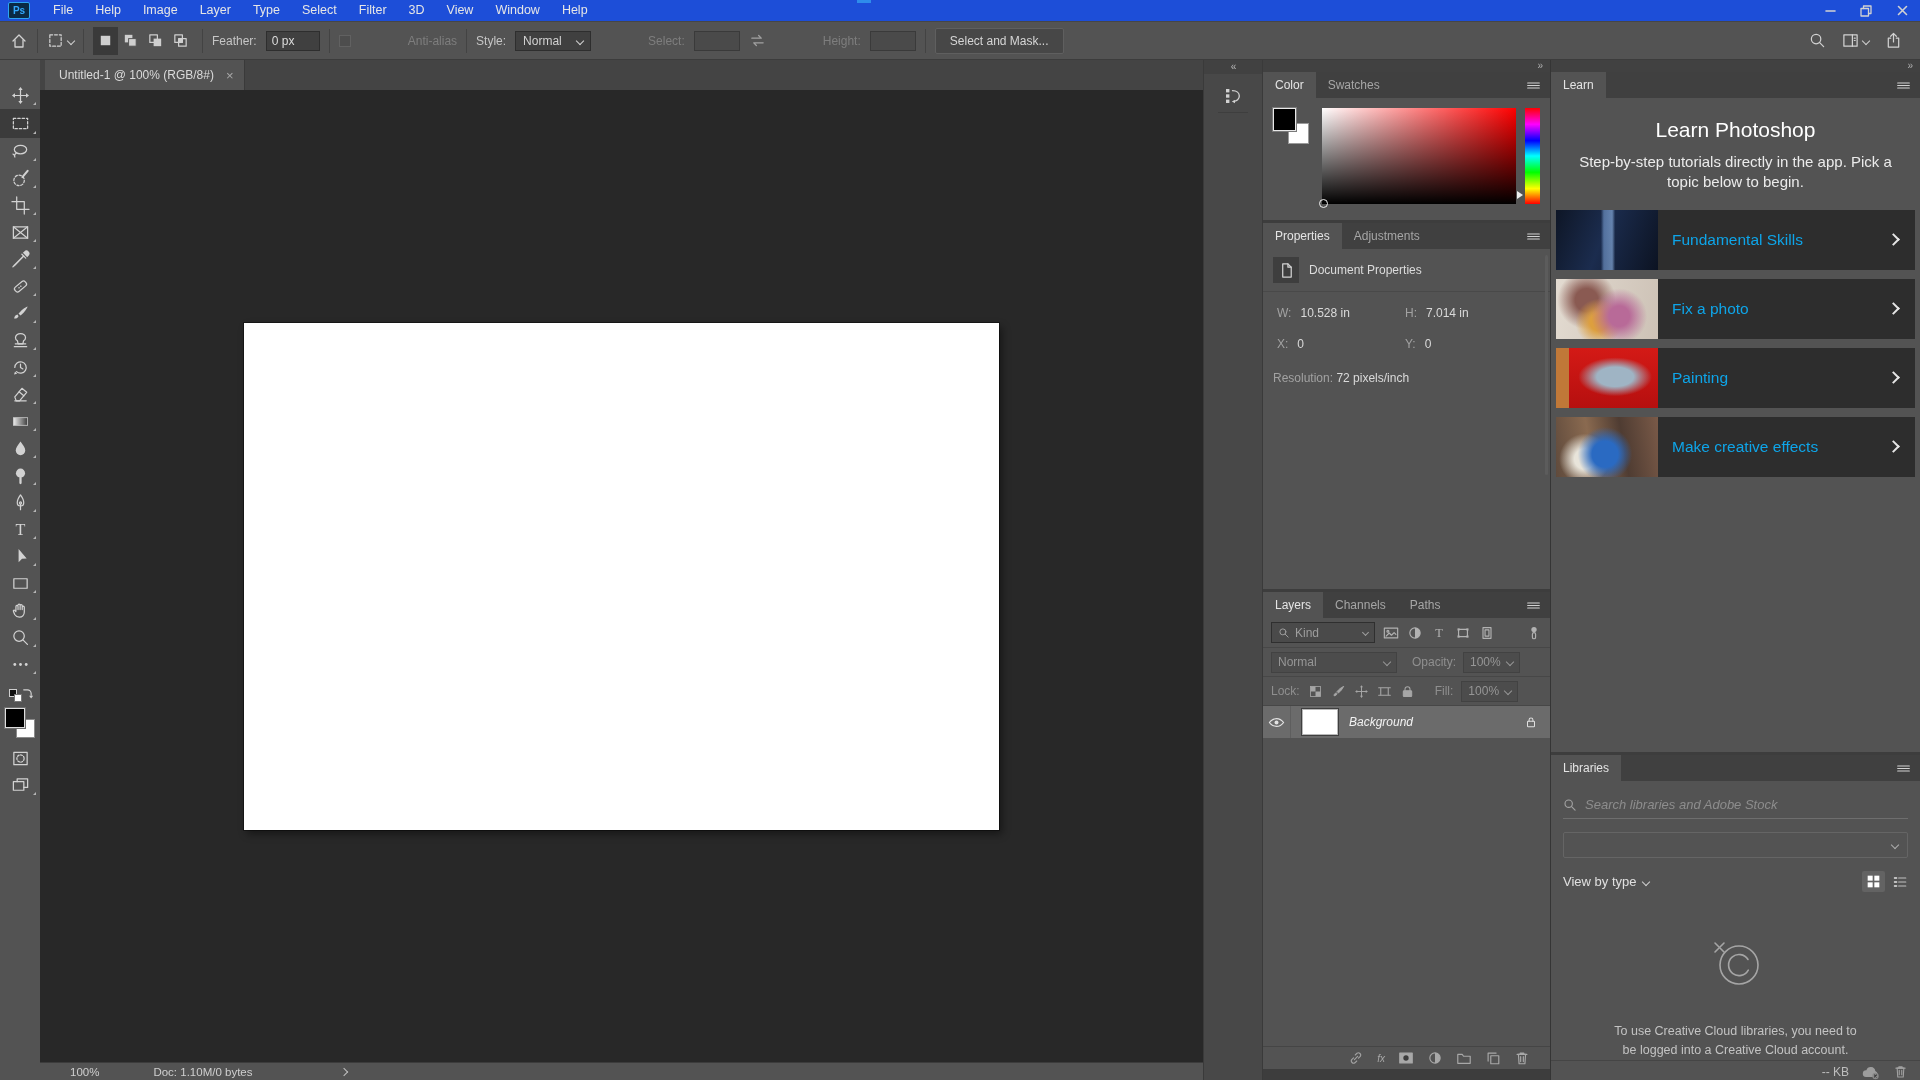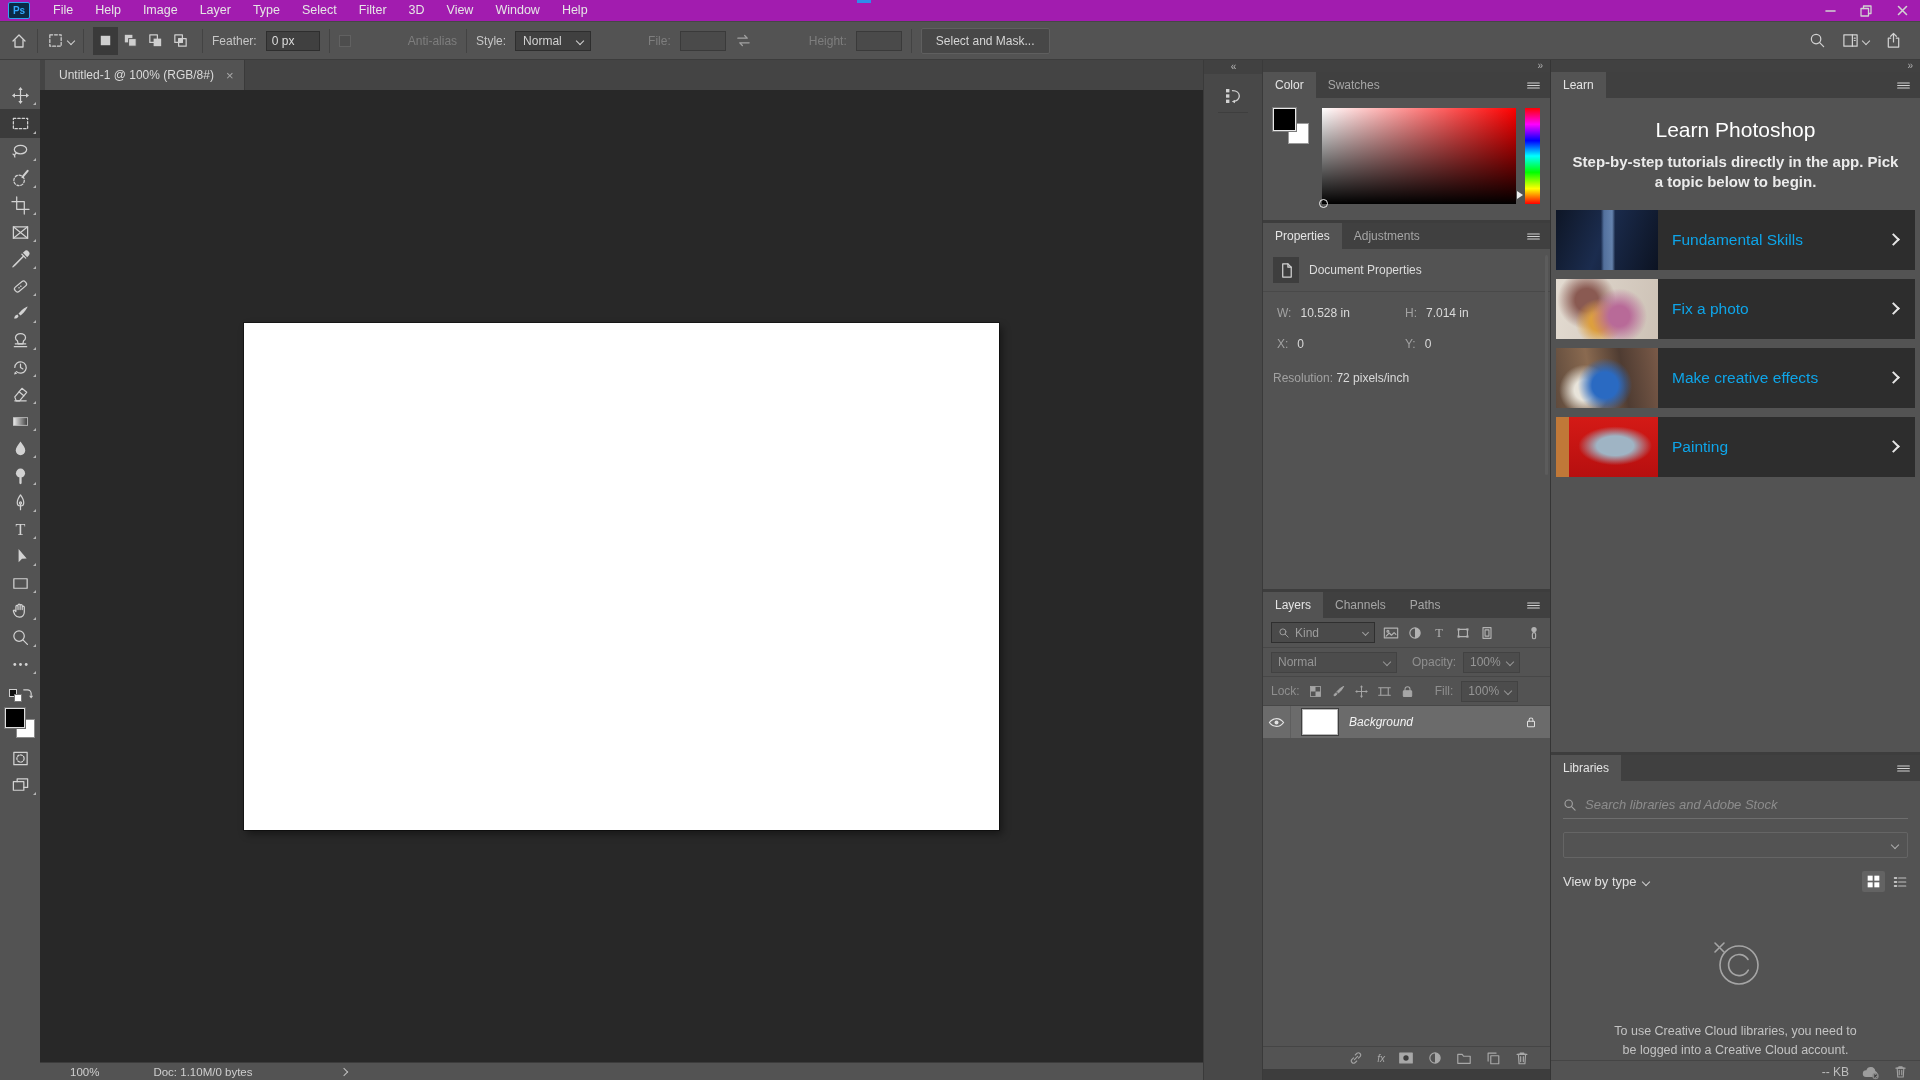--- a/index.html
+++ b/index.html
@@ -8,21 +8,21 @@
   .app { position:relative; width:1920px; height:1080px; background:#535353; overflow:hidden; }
   svg { display:block; }
   .ic { stroke:#d2d2d2; fill:none; stroke-width:1.3; stroke-linecap:round; stroke-linejoin:round; }
   .ic .f { fill:#d2d2d2; stroke:none; }
   .dim { opacity:.62; }
   .chev { display:inline-block; width:6px; height:6px; border-right:1.6px solid currentColor; border-bottom:1.6px solid currentColor; transform:rotate(45deg); }
   .chev.r { transform:rotate(-45deg); }
   .chev.card { width:9px; height:9px; border-width:2px; color:#e6e6e6; }
 
   
-  .menubar { position:absolute; top:0; left:0; right:0; height:22px; background:#a21caf; border-bottom:1px solid #464646; display:flex; align-items:center; padding-left:8px; }
+  .menubar { position:absolute; top:0; left:0; right:0; height:22px; background:#1d4ed8; border-bottom:1px solid #464646; display:flex; align-items:center; padding-left:8px; }
   .ps-logo { width:22px; height:17px; border:1px solid #2ea3f2; border-radius:2px; background:#0a2a45; color:#31a8ff; font-size:10px; font-weight:bold; display:flex; align-items:center; justify-content:center; margin-right:12px; flex:none; }
   .menu-item { padding:0 11px; font-size:12.5px; color:#e6e6e6; line-height:21px; }
   .focus-sliver { position:absolute; left:857px; top:0; width:14px; height:3px; background:#2e8ceb; }
   .win-controls { margin-left:auto; display:flex; height:22px; }
   .win-btn { width:36px; height:22px; display:flex; align-items:center; justify-content:center; color:#c9c9c9; }
 
   
   .optionsbar { position:absolute; top:22px; left:0; right:0; height:38px; background:#535353; border-bottom:1px solid #3c3c3c; display:flex; align-items:center; padding:0 10px; gap:9px; }
   .sep { width:1px; height:24px; background:#434343; flex:none; }
   .obtn { height:26px; display:flex; align-items:center; justify-content:center; gap:4px; color:#cfcfcf; }
@@ -118,21 +118,21 @@
   .layer-thumb { width:36px; height:26px; background:#fff; border:1px solid #b8b8b8; outline:1px solid #3f3f3f; margin:0 11px; flex:none; }
   .layer-name { font-style:italic; font-size:12px; color:#f2f2f2; }
   .layer-lock { margin-left:auto; margin-right:12px; color:#e0e0e0; }
   .layers-bottom { margin-top:auto; height:23px; border-top:1px solid #454545; display:flex; align-items:center; justify-content:flex-end; gap:13px; padding-right:20px; color:#a8a8a8; flex:none; }
   .lb-ic { display:flex; align-items:center; }
   .fx-txt { font-style:italic; font-size:10px; color:#a8a8a8; }
 
   
   .panel.learn { height:680px; flex:none; }
   .learn-title { text-align:center; font-size:21px; color:#fff; margin-top:20px; }
-  .learn-sub { margin:10px auto 0; width:336px; text-align:center; font-size:15px; line-height:1.35; color:#ebebeb;font-weight:bold; }
+  .learn-sub { margin:10px auto 0; width:336px; text-align:center; font-size:15px; line-height:1.35; color:#ebebeb; }
   .learn-cards { margin-top:17px; padding:0 5px; display:flex; flex-direction:column; gap:9px; }
   .learn-card { height:60px; background:#2d2d2d; display:flex; align-items:center; }
   .card-thumb { width:102px; height:60px; flex:none; }
   .thumb-1 { background:
       linear-gradient(90deg, rgba(0,0,0,0) 44%, rgba(130,170,225,.55) 47%, rgba(150,190,240,.6) 55%, rgba(0,0,0,0) 58%),
       linear-gradient(110deg, #0e1626 0%, #1b2c4e 45%, #0c1322 100%); }
   .thumb-2 { background:
       radial-gradient(circle at 62% 62%, #b86a98 0 14%, rgba(0,0,0,0) 38%),
       radial-gradient(circle at 42% 72%, #dd9f3e 0 12%, rgba(0,0,0,0) 32%),
       radial-gradient(circle at 30% 35%, #8a5a52 0 14%, rgba(0,0,0,0) 36%),
@@ -250,21 +250,21 @@
     <span class="obtn dim">
         <span class="checkbox"></span>
       </span>
     <span class="opt-label disabled">Anti-alias</span>
     <span class="sep"></span>
     <span class="opt-label">Style:</span>
     <span class="opt-select">
       <span>Normal</span>
       <span class="chev"></span>
       </span>
-    <span class="opt-label disabled">File:</span>
+    <span class="opt-label disabled">Select:</span>
     <input class="opt-input empty" readonly="" style="">
     <span class="obtn">
       <svg class="ic dim" width="17" height="17" viewBox="0 0 18 18">
           <path d="M3 6.5h10l-2.8-2.8M15 11.5H5l2.8 2.8"></path>
         </svg>
       </span>
     <span class="opt-label disabled">Height:</span>
     <input class="opt-input empty" readonly="" style="">
     <span class="sep"></span>
     <span class="sam-btn">Select and Mask...</span>
@@ -782,29 +782,29 @@
             </span>
         </div>
         <div class="learn-card">
           <span class="card-thumb thumb-2"></span>
           <span class="card-title">Fix a photo</span>
           <span class="card-chev">
               <span class="chev card r"></span>
             </span>
         </div>
         <div class="learn-card">
-          <span class="card-thumb thumb-3"></span>
-          <span class="card-title">Make creative effects</span>
+          <span class="card-thumb thumb-4"></span>
+          <span class="card-title">Painting</span>
           <span class="card-chev">
               <span class="chev card r"></span>
             </span>
         </div>
         <div class="learn-card">
-          <span class="card-thumb thumb-4"></span>
-          <span class="card-title">Painting</span>
+          <span class="card-thumb thumb-3"></span>
+          <span class="card-title">Make creative effects</span>
           <span class="card-chev">
               <span class="chev card r"></span>
             </span>
         </div>
       </div>
     </div>
 
     <div class="panel libraries">
       <div class="panel-tabs">
         <span class="ptab active">Libraries</span>

